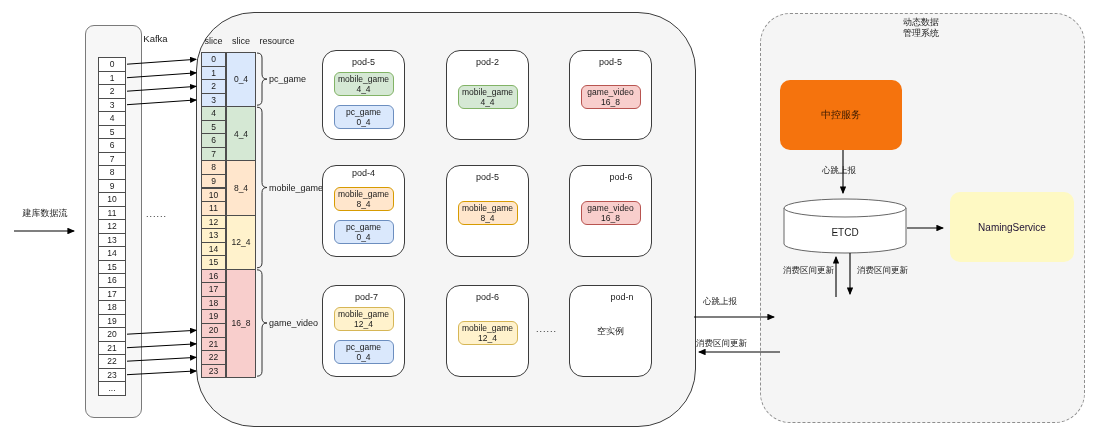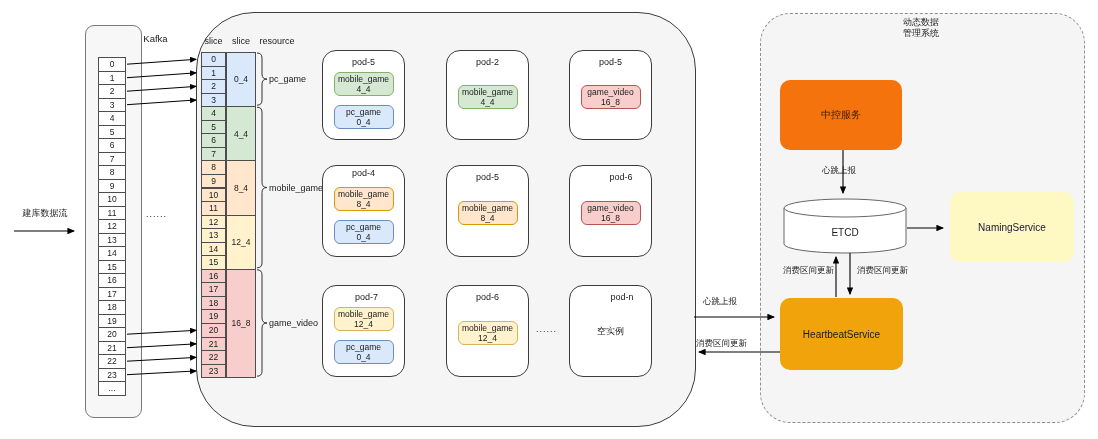--- a/index.html
+++ b/index.html
@@ -38,21 +38,20 @@
   <div class="abs dots" style="left:146px;top:209px;">......</div>
   <div class="abs hdr pre" style="left:878px;top:17px;width:86px;">动态数据
 管理系统</div>
 
   <div class="abs hdr" style="left:201px;top:36px;width:25px;">slice</div>
   <div class="abs hdr" style="left:226px;top:36px;width:30px;">slice</div>
   <div class="abs hdr" style="left:256px;top:36px;width:42px;">resource</div>
 
   <div class="abs node" style="left: 780px; top: 80px; width: 122px; height: 70px; color: rgb(58, 26, 0); background: rgb(245, 115, 13);">中控服务</div>
   <div class="abs node" style="left: 950px; top: 192px; width: 124px; height: 70px; color: rgb(31, 18, 53); background: #fef9c3;">NamingService</div>
-  <div class="abs node" style="left: 780px; top: 298px; width: 123px; height: 72px; color: rgb(26, 26, 26); background: rgb(240, 163, 10);">HeartbeatService</div>
 
   <svg id="overlay" width="1098" height="439">
     <defs>
       <marker id="ah" markerWidth="7" markerHeight="6" refX="6" refY="3" orient="auto">
         <path d="M0,0 L7,3 L0,6 Z" fill="#000"></path>
       </marker>
     </defs>
 
     <g>
       <path d="M784,208 L784,244 A61,9 0 0 0 906,244 L906,208" fill="#ffffff" stroke="#666" stroke-width="1"></path>

